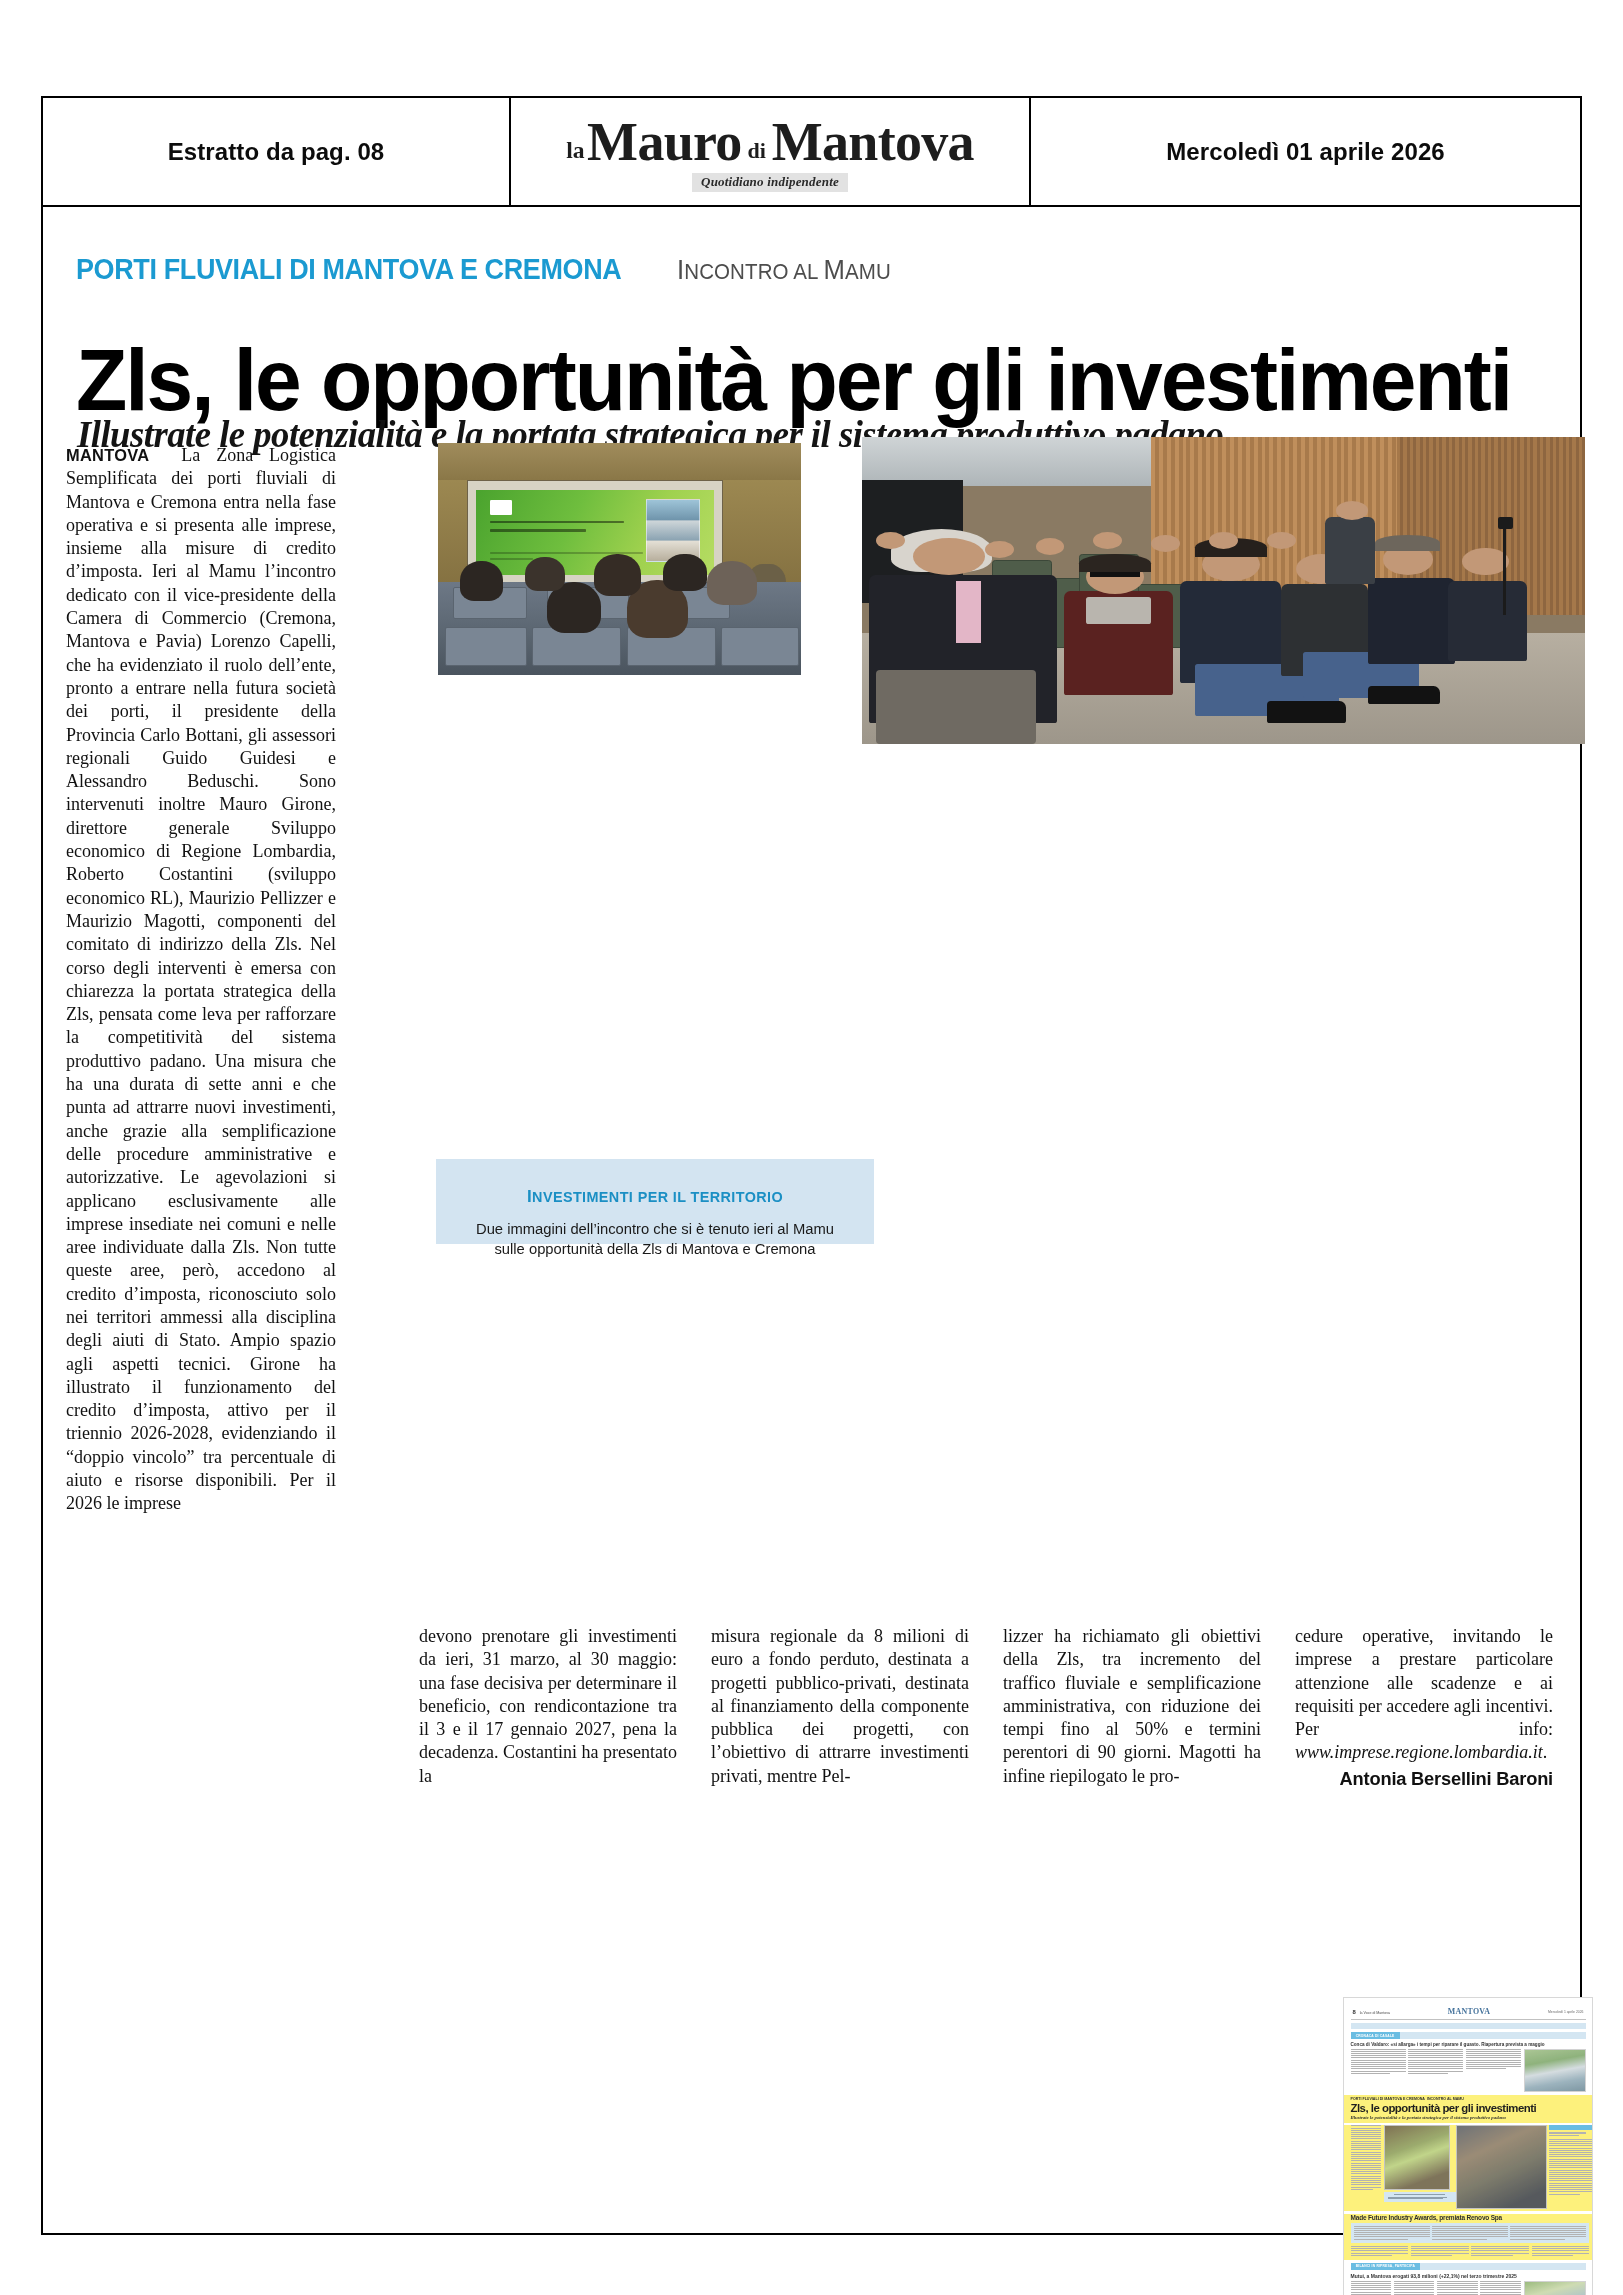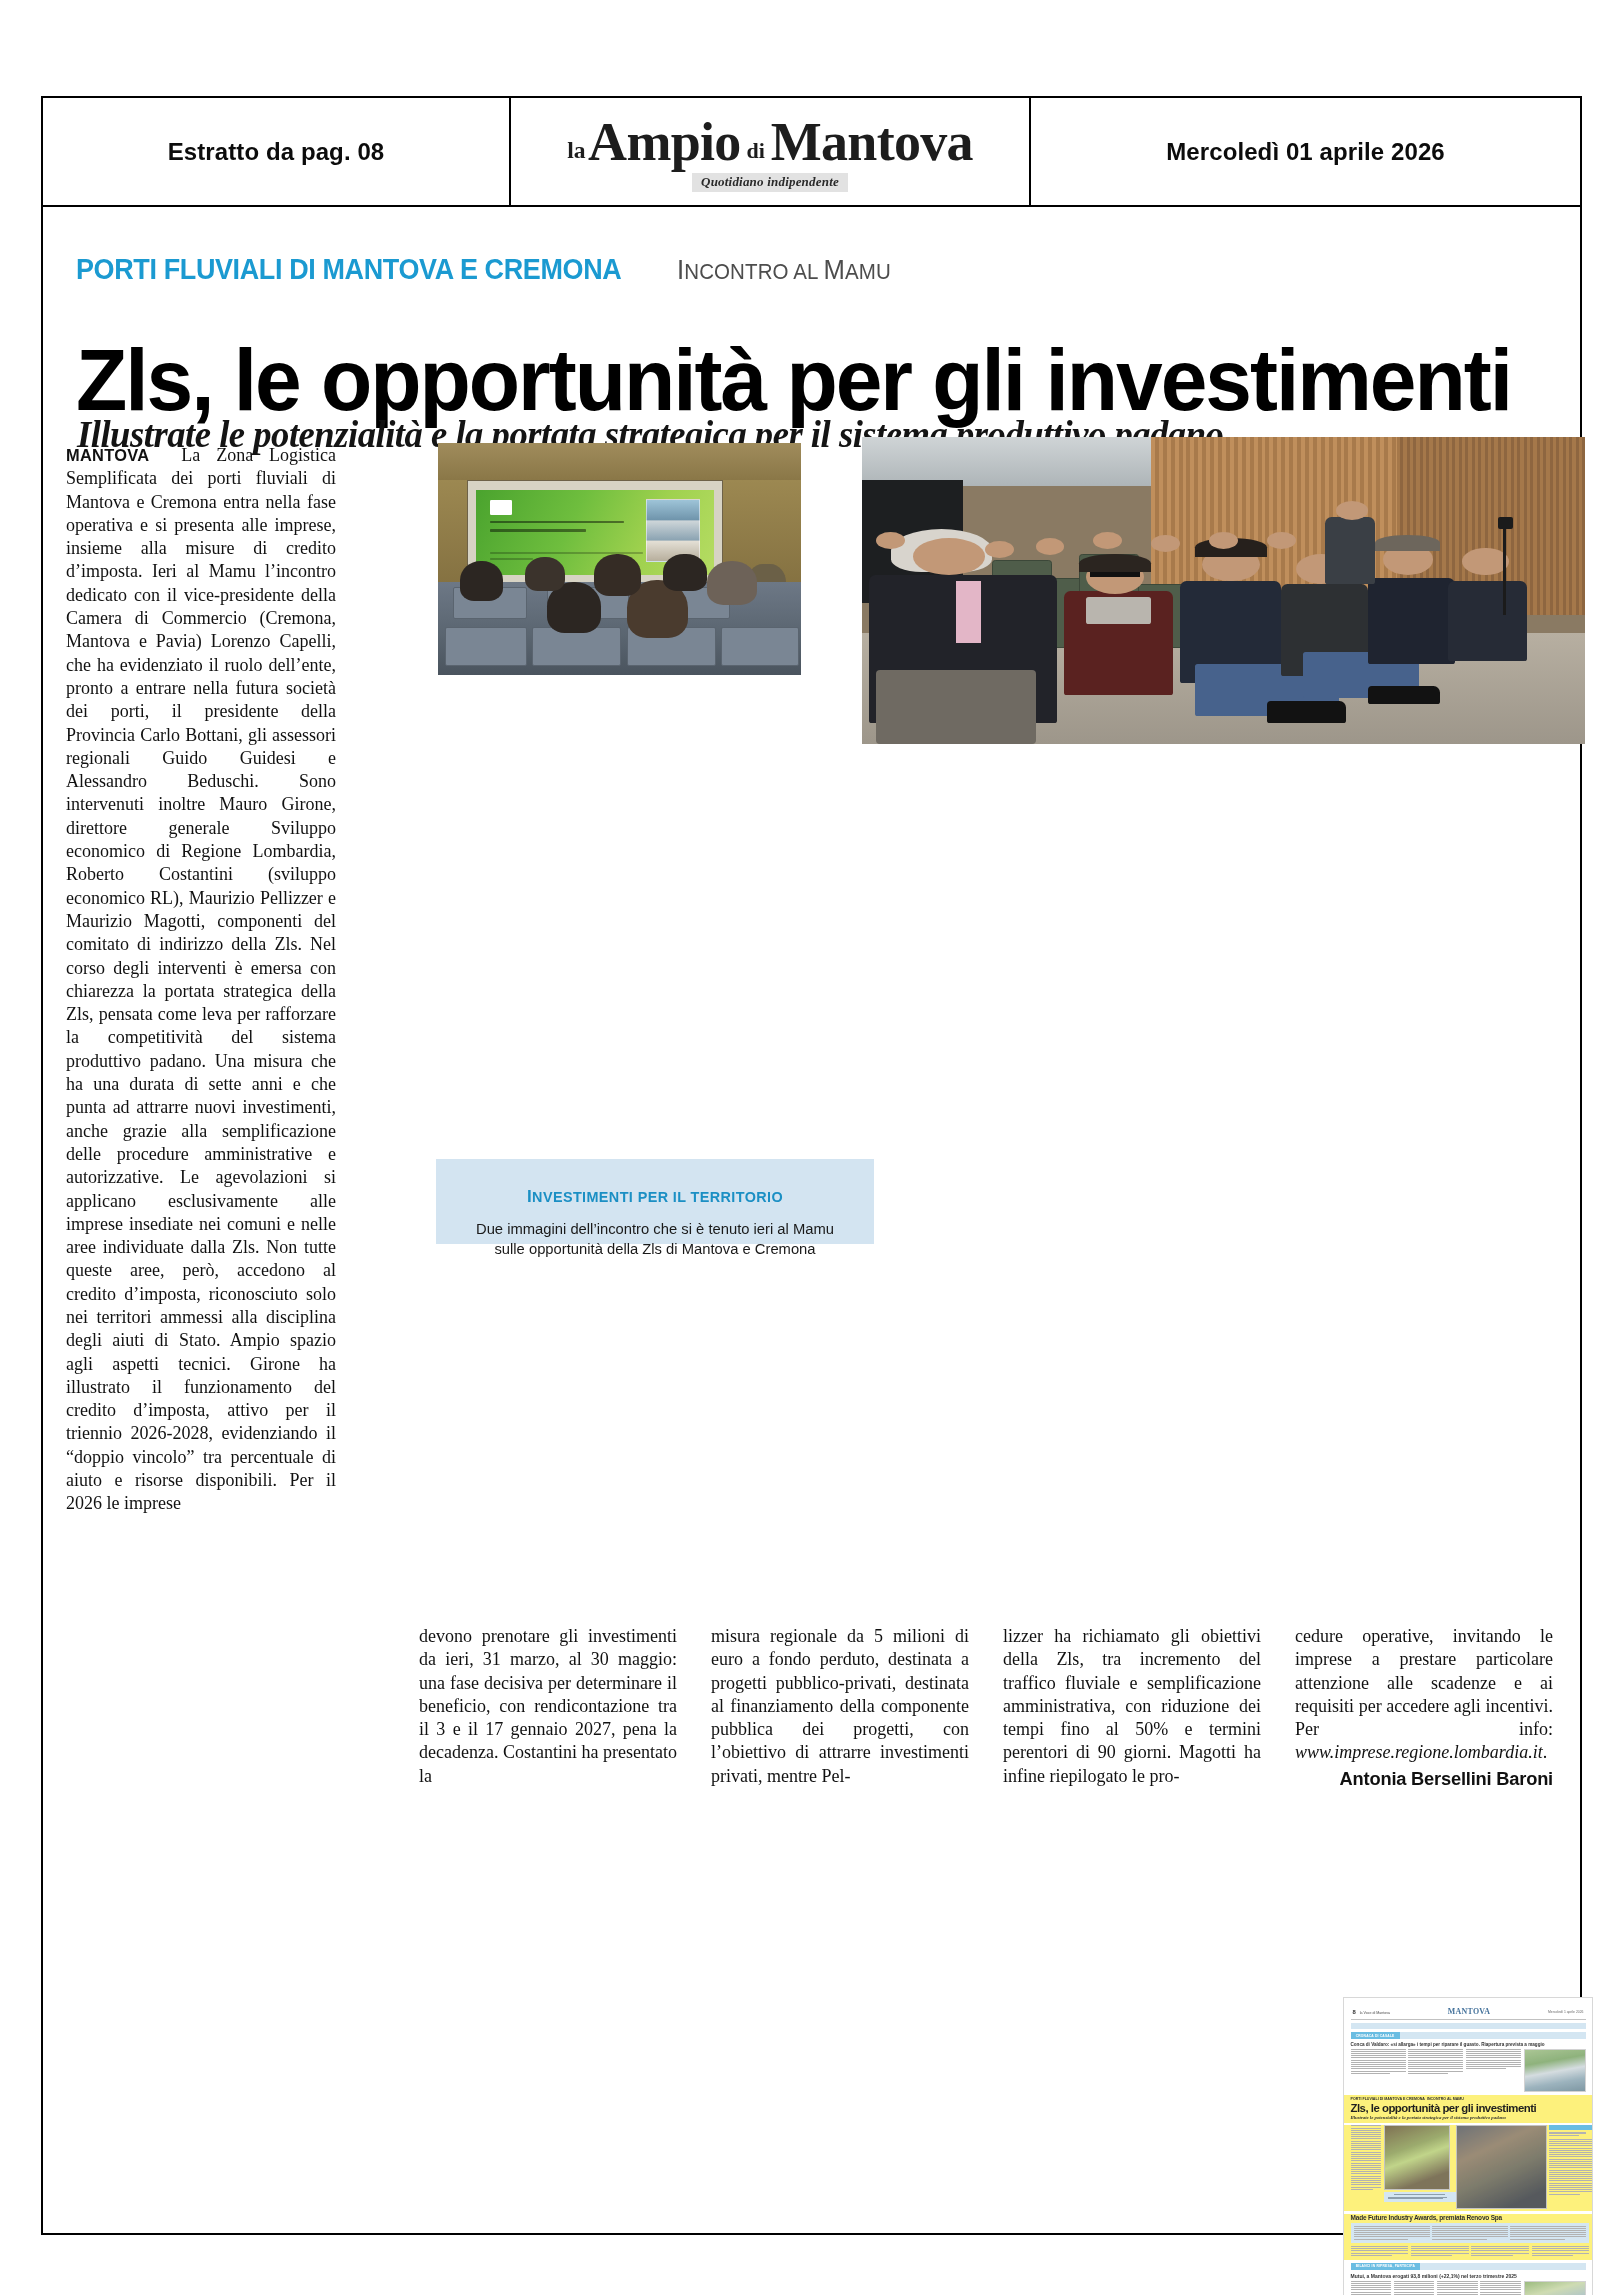--- a/index.html
+++ b/index.html
@@ -389,21 +389,21 @@
 
   <div class="header-bar">
 
     <div class="header-cell hdr-left">
       <span class="hdr-text">Estratto da pag. 08</span>
     </div>
 
     <div class="header-cell hdr-mid">
       <div class="masthead">
         <span class="mh-la">la</span>
-        <span class="mh-voce">Ampio</span>
+        <span class="mh-voce">Mauro</span>
         <span class="mh-di">di</span>
         <span class="mh-mantova">Mantova</span>
       </div>
       <div class="mh-sub">Quotidiano indipendente</div>
     </div>
 
     <div class="header-cell hdr-right">
       <span class="hdr-text">Mercoledì 01 aprile 2026</span>
     </div>
   </div>
@@ -524,21 +524,21 @@
     <div class="caption-box">
       <div class="caption-title"><span>I</span><span class="sc">NVESTIMENTI PER IL TERRITORIO</span></div>
       <div class="caption-body">
         <div>Due immagini dell’incontro che si è tenuto ieri al Mamu</div>
         <div>sulle opportunità della Zls di Mantova e Cremona</div>
       </div>
     </div>
 
     <div class="bot-cols">
       <div class="bot-col">devono prenotare gli investimenti da ieri, 31 marzo, al 30 maggio: una fase decisiva per determinare il beneficio, con rendicontazione tra il 3 e il 17 gennaio 2027, pena la decadenza. Costantini ha presentato la</div>
-      <div class="bot-col">misura regionale da 5 milioni di euro a fondo perduto, destinata a progetti pubblico-privati, destinata al finanziamento della componente pubblica dei progetti, con l’obiettivo di attrarre investimenti privati, mentre Pel-</div>
+      <div class="bot-col">misura regionale da 8 milioni di euro a fondo perduto, destinata a progetti pubblico-privati, destinata al finanziamento della componente pubblica dei progetti, con l’obiettivo di attrarre investimenti privati, mentre Pel-</div>
       <div class="bot-col">lizzer ha richiamato gli obiettivi della Zls, tra incremento del traffico fluviale e semplificazione amministrativa, con riduzione dei tempi fino al 50% e termini perentori di 90 giorni. Magotti ha infine riepilogato le pro-</div>
       <div class="bot-col"><span>cedure operative, invitando le imprese a prestare particolare attenzione alle scadenze e ai requisiti per accedere agli incentivi. Per info: </span><span class="url-ital">www.imprese.regione.lombardia.it</span><span>.</span>
         <span class="byline">Antonia Bersellini Baroni</span>
       </div>
     </div>
 
     <div class="thumb">
       <div class="t-inner">
         <div class="t-head">
           <div style="display:flex;align-items:baseline;">

